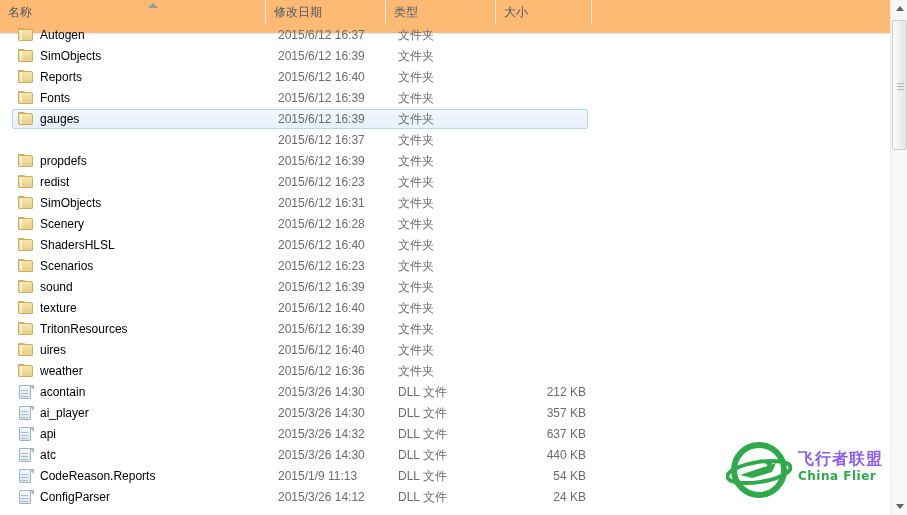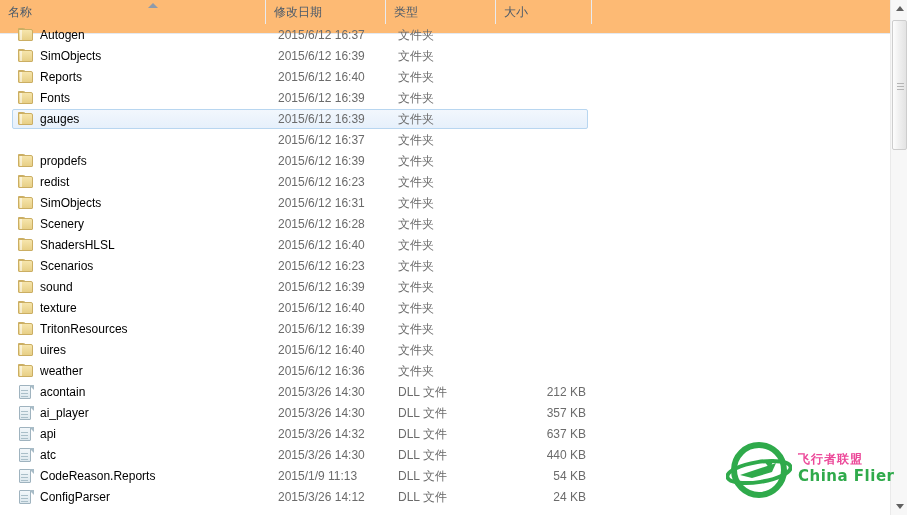--- a/index.html
+++ b/index.html
@@ -175,25 +175,25 @@
   
   #watermark {
     position: absolute;
     left: 726px; top: 437px;
     width: 166px; height: 68px;
     pointer-events: none;
   }
   #wm-logo { position: absolute; left: 0; top: 2px; width: 66px; height: 62px; }
   #wm-text { position: absolute; left: 72px; top: 13px; width: 96px; }
   #wm-cn {
-    font-size: 12px; font-weight: bold; letter-spacing: 1px;
-    color: #ec4899; line-height: 18px; white-space: nowrap;
+    font-size: 16px; font-weight: bold; letter-spacing: 1px;
+    color: #8b5cf6; line-height: 18px; white-space: nowrap;
   }
   #wm-en {
-    font-size: 15px; font-weight: bold; letter-spacing: .5px;
+    font-size: 12px; font-weight: bold; letter-spacing: .5px;
     color: #2faa4b; line-height: 17px; white-space: nowrap;
     font-family: "DejaVu Sans", sans-serif;
   }
 </style>
 </head>
 <body>
 
 <div id="explorer">
 
   <div id="col-header">

